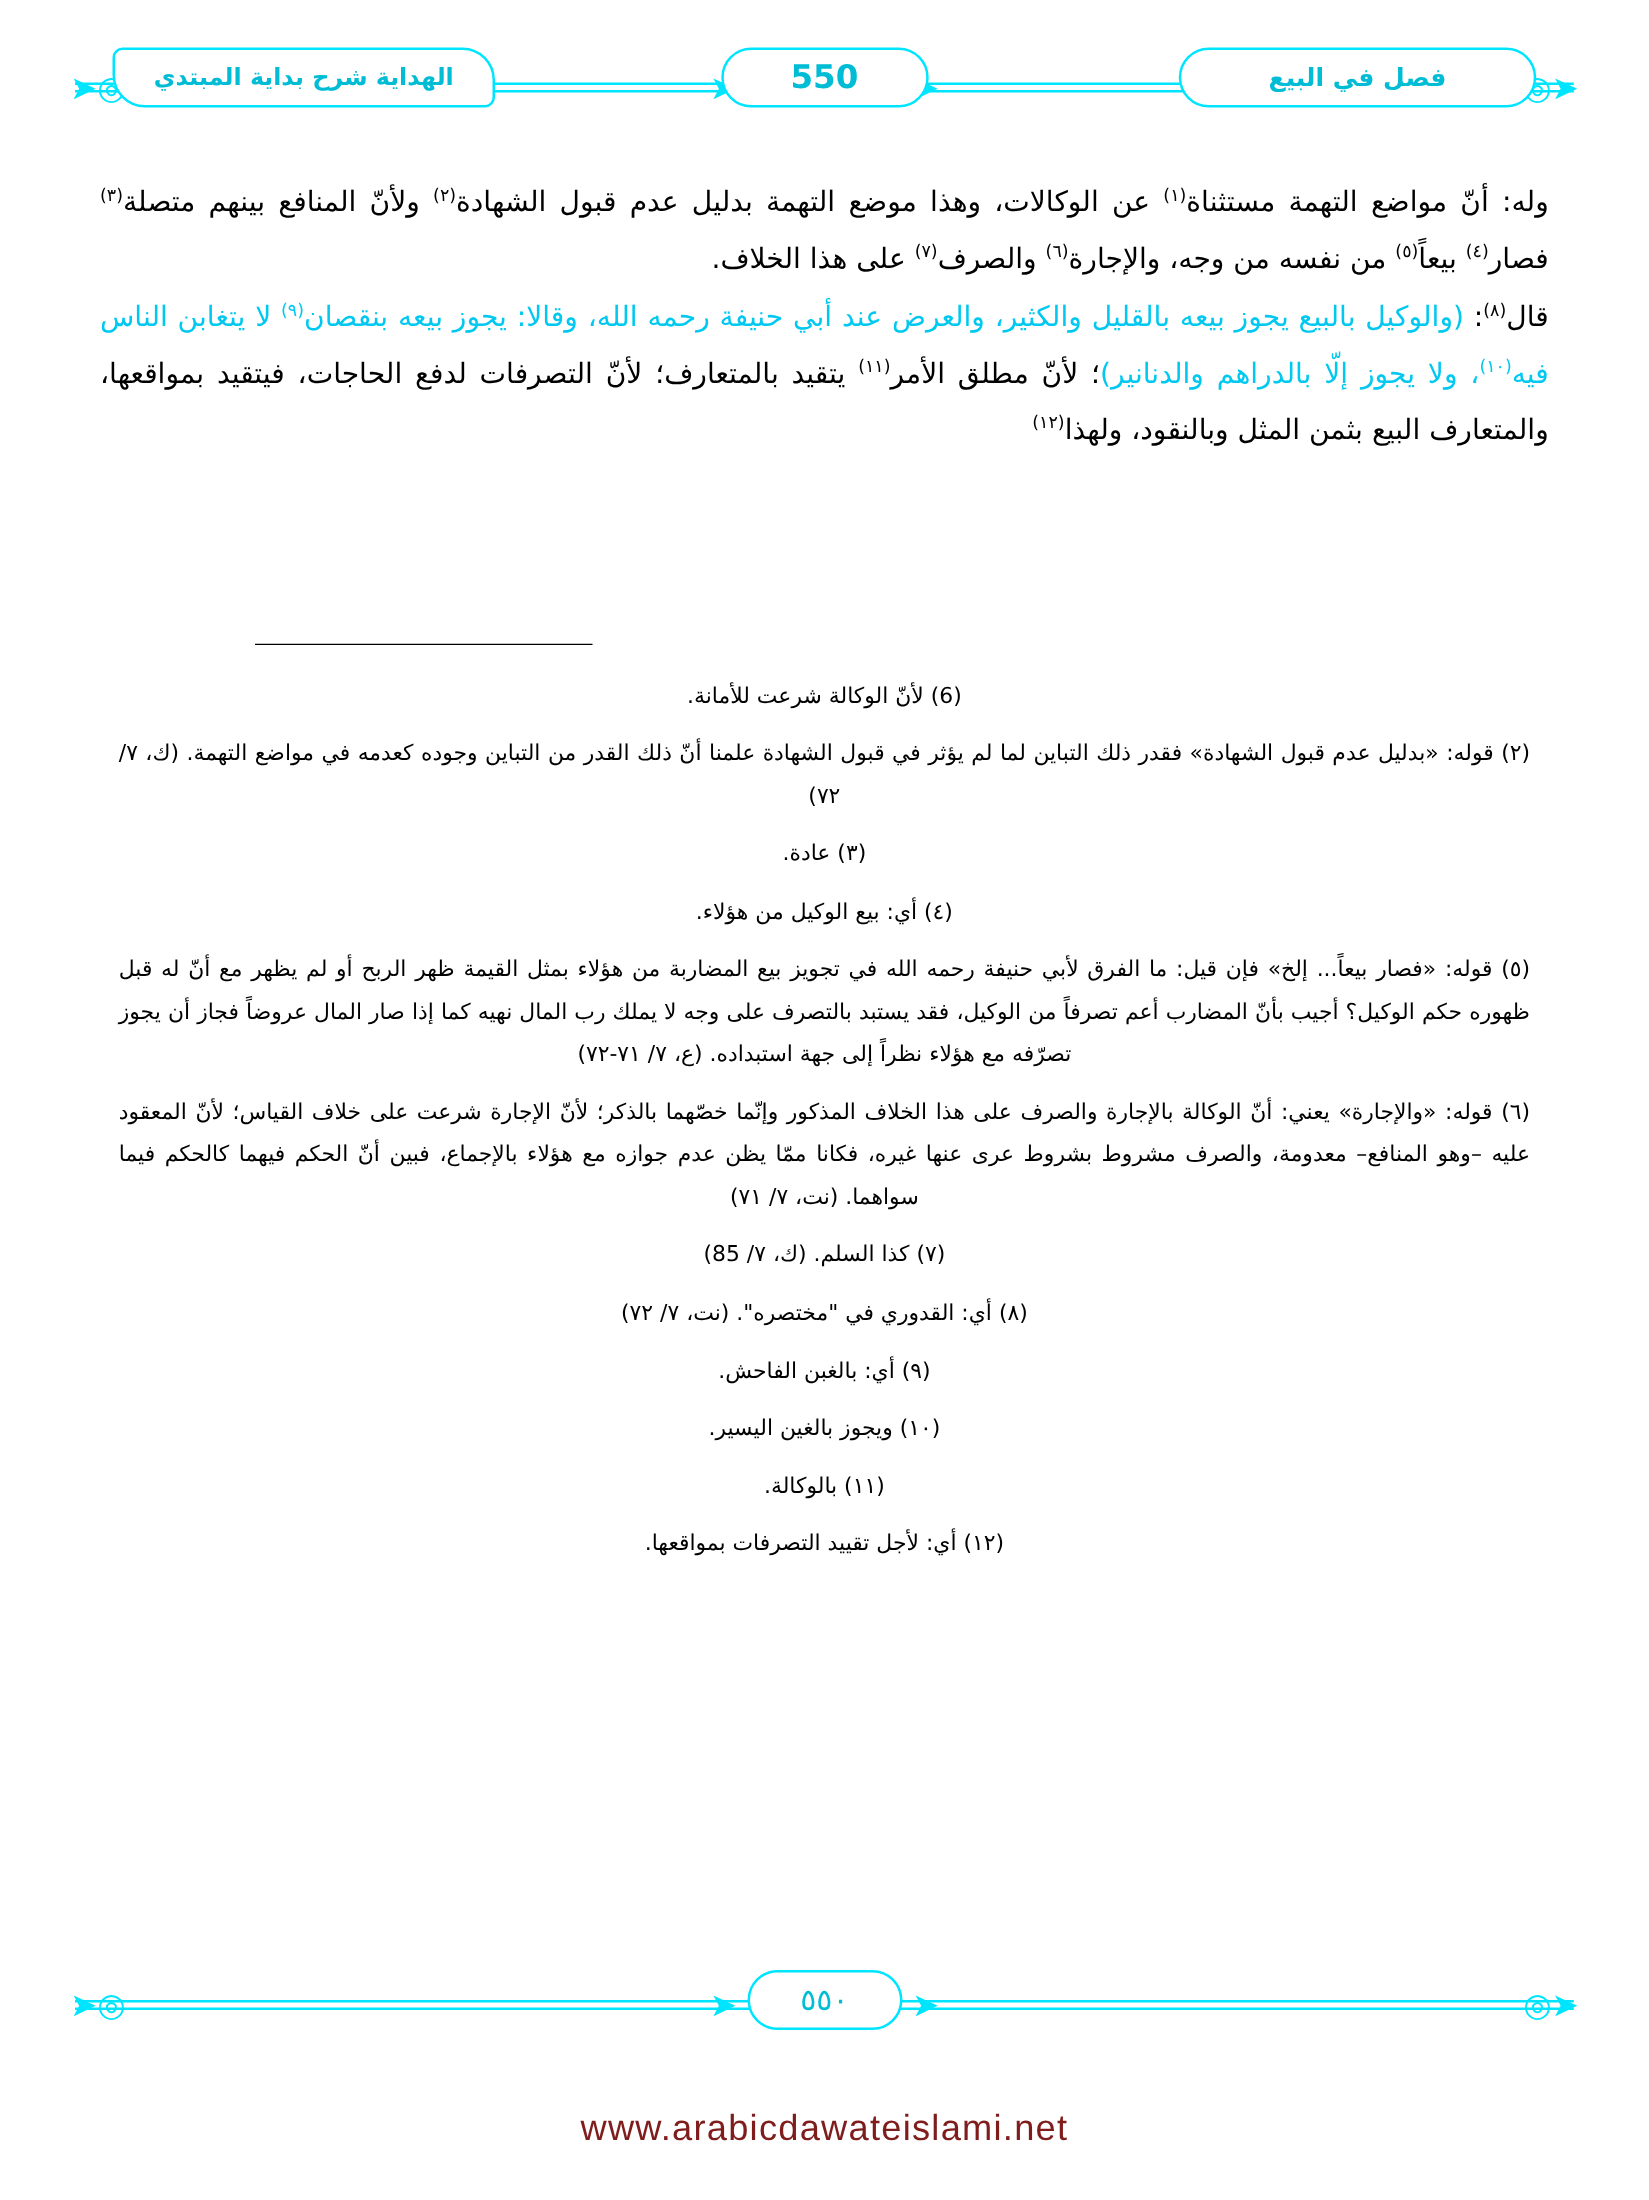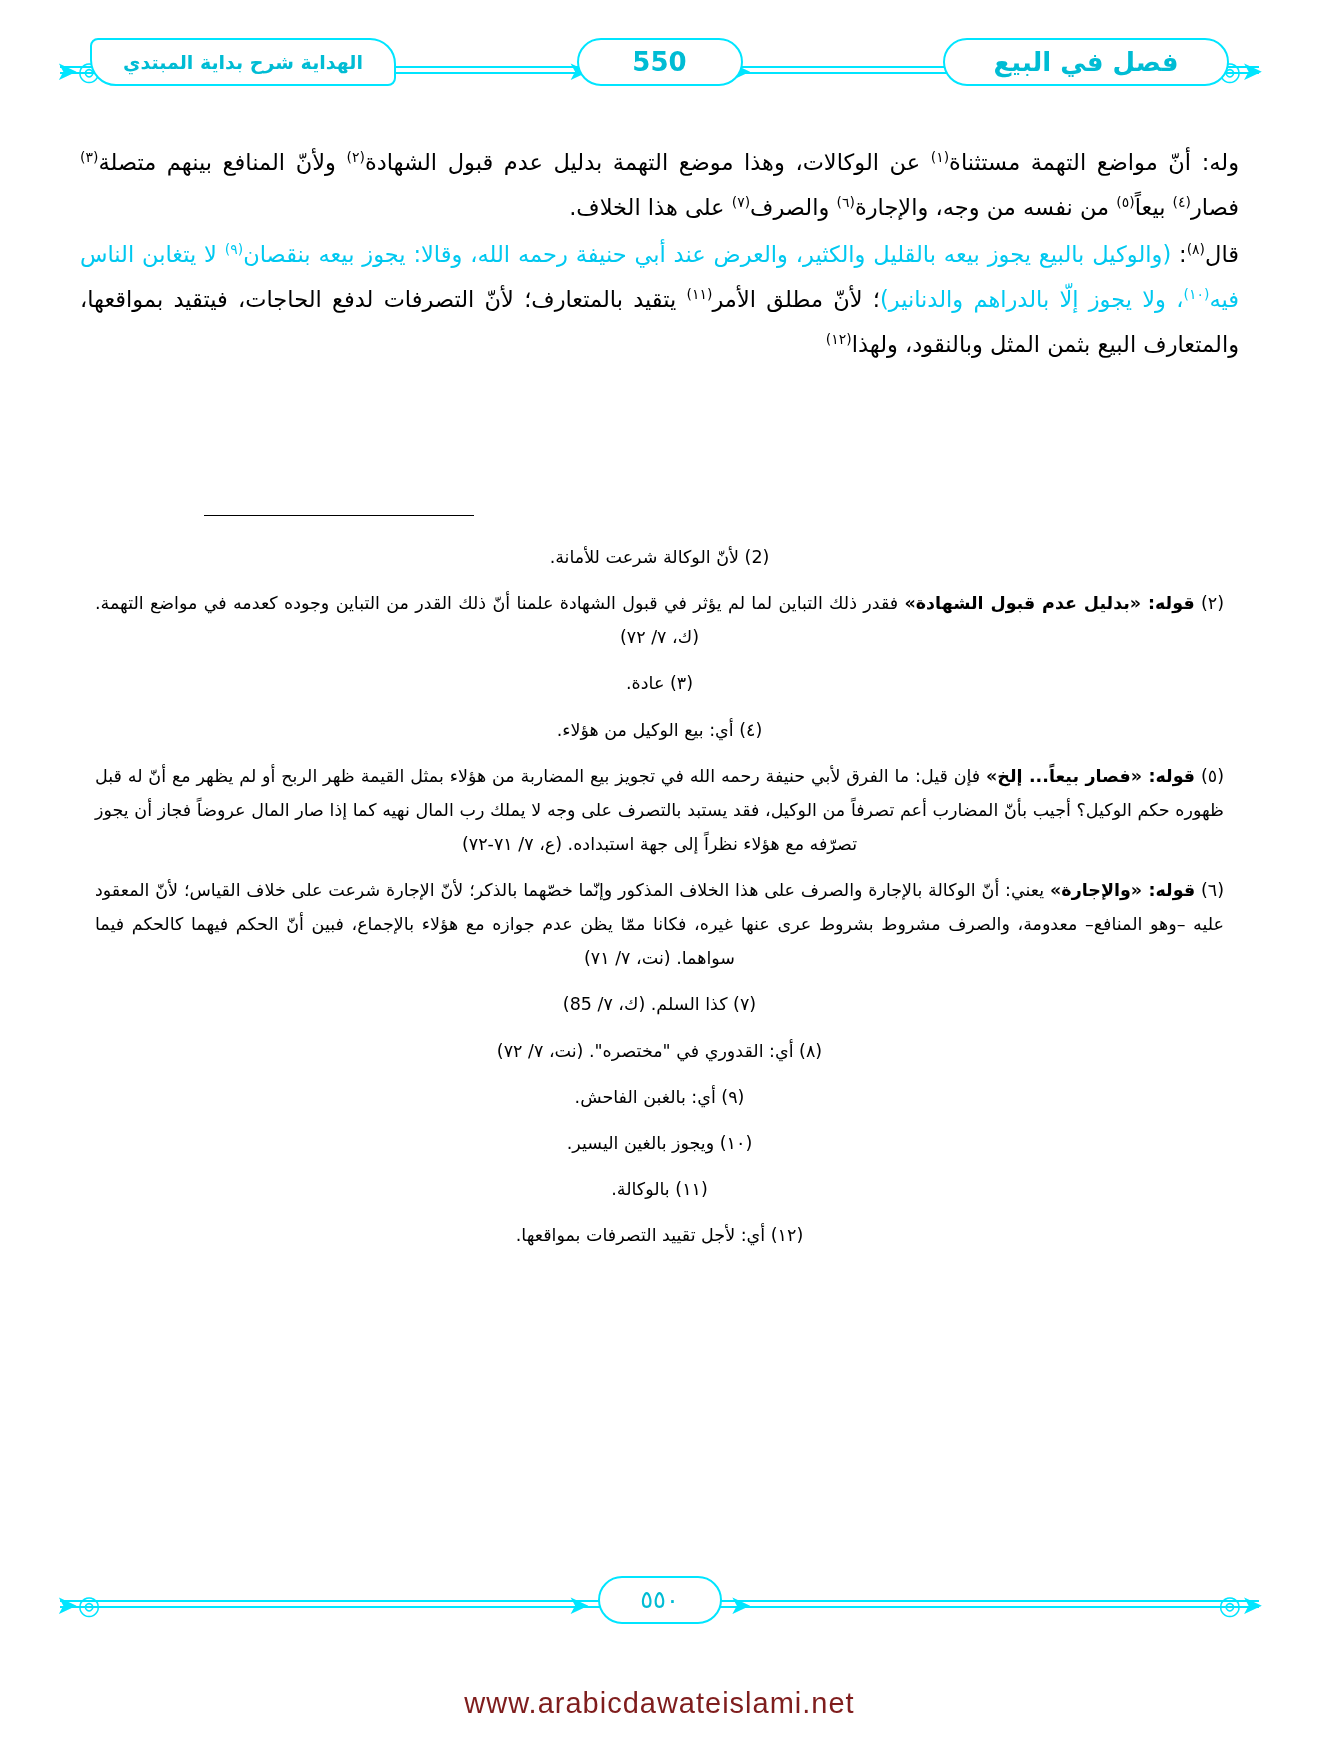--- a/index.html
+++ b/index.html
@@ -43,21 +43,21 @@
   .hdr-pill {
     position: absolute;
     top: 0;
     background: #fff;
     border: 2px solid #00e5ff;
     border-radius: 26px;
     height: 44px;
     line-height: 44px;
     text-align: center;
     color: #00bcd4;
-    font-size: 26px;
+    font-size: 20px;
     font-weight: bold;
     padding: 0 26px;
     white-space: nowrap;
   }
   .hdr-chapter {
     right: 30px;
     min-width: 230px;
   }
   .hdr-page {
     left: 50%;
@@ -122,21 +122,21 @@
     left: 95px;
     font-size: 17.5px;
     line-height: 1.95;
     text-align: justify;
     text-align-last: right;
   }
   .fn {
     margin-bottom: 12px;
   }
   .fn.center-last { text-align-last: center; }
-  .fn b { font-weight: bold; }
+  .fn b { font-weight: normal; }
 
   
   .footer {
     position: absolute;
     bottom: 128px;
     left: 60px;
     right: 60px;
     height: 60px;
   }
   .ftr-rule {
@@ -198,21 +198,21 @@
   <div class="matn">
     <p>وله: أنّ مواضع التهمة مستثناة<sup>(١)</sup> عن الوكالات، وهذا موضع التهمة بدليل عدم قبول الشهادة<sup>(٢)</sup> ولأنّ المنافع بينهم متصلة<sup>(٣)</sup> فصار<sup>(٤)</sup> بيعاً<sup>(٥)</sup> من نفسه من وجه، والإجارة<sup>(٦)</sup> والصرف<sup>(٧)</sup> على هذا الخلاف.</p>
     <p>
       <span>قال<sup>(٨)</sup>: </span><span class="quote">(والوكيل بالبيع يجوز بيعه بالقليل والكثير، والعرض عند أبي حنيفة رحمه الله، وقالا: يجوز بيعه بنقصان<sup>(٩)</sup> لا يتغابن الناس فيه<sup>(١٠)</sup>، ولا يجوز إلّا بالدراهم والدنانير)</span><span>؛ لأنّ مطلق الأمر<sup>(١١)</sup> يتقيد بالمتعارف؛ لأنّ التصرفات لدفع الحاجات، فيتقيد بمواقعها، والمتعارف البيع بثمن المثل وبالنقود، ولهذا<sup>(١٢)</sup></span>
     </p>
   </div>
 
   <div class="fn-sep"></div>
 
   <div class="footnotes">
-    <div class="fn center-last">(2) لأنّ الوكالة شرعت للأمانة.</div>
+    <div class="fn center-last">(6) لأنّ الوكالة شرعت للأمانة.</div>
     <div class="fn center-last">(٢) <b>قوله: «بدليل عدم قبول الشهادة»</b> فقدر ذلك التباين لما لم يؤثر في قبول الشهادة علمنا أنّ ذلك القدر من التباين وجوده كعدمه في مواضع التهمة. (ك، ٧/ ٧٢)</div>
     <div class="fn center-last">(٣) عادة.</div>
     <div class="fn center-last">(٤) أي: بيع الوكيل من هؤلاء.</div>
     <div class="fn center-last">(٥) <b>قوله: «فصار بيعاً... إلخ»</b> فإن قيل: ما الفرق لأبي حنيفة رحمه الله في تجويز بيع المضاربة من هؤلاء بمثل القيمة ظهر الربح أو لم يظهر مع أنّ له قبل ظهوره حكم الوكيل؟ أجيب بأنّ المضارب أعم تصرفاً من الوكيل، فقد يستبد بالتصرف على وجه لا يملك رب المال نهيه كما إذا صار المال عروضاً فجاز أن يجوز تصرّفه مع هؤلاء نظراً إلى جهة استبداده. (ع، ٧/ ٧١-٧٢)</div>
     <div class="fn center-last">(٦) <b>قوله: «والإجارة»</b> يعني: أنّ الوكالة بالإجارة والصرف على هذا الخلاف المذكور وإنّما خصّهما بالذكر؛ لأنّ الإجارة شرعت على خلاف القياس؛ لأنّ المعقود عليه –وهو المنافع– معدومة، والصرف مشروط بشروط عرى عنها غيره، فكانا ممّا يظن عدم جوازه مع هؤلاء بالإجماع، فبين أنّ الحكم فيهما كالحكم فيما سواهما. (نت، ٧/ ٧١)</div>
     <div class="fn center-last">(٧) كذا السلم. (ك، ٧/ 85)</div>
     <div class="fn center-last">(٨) أي: القدوري في "مختصره".  (نت، ٧/ ٧٢)</div>
     <div class="fn center-last">(٩) أي: بالغبن الفاحش.</div>
     <div class="fn center-last">(١٠) ويجوز بالغين اليسير.</div>
     <div class="fn center-last">(١١) بالوكالة.</div>

